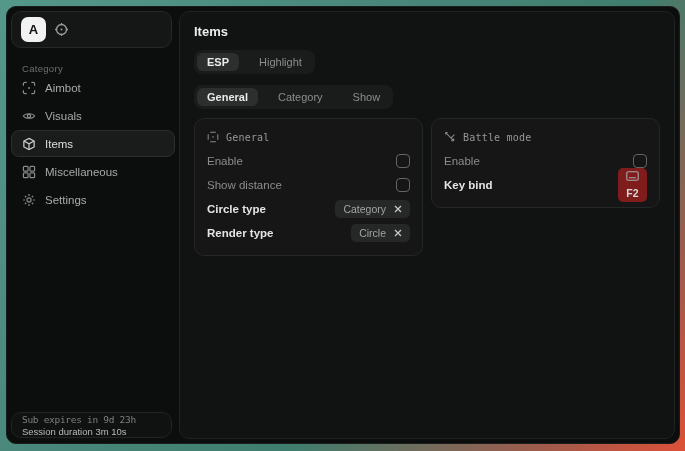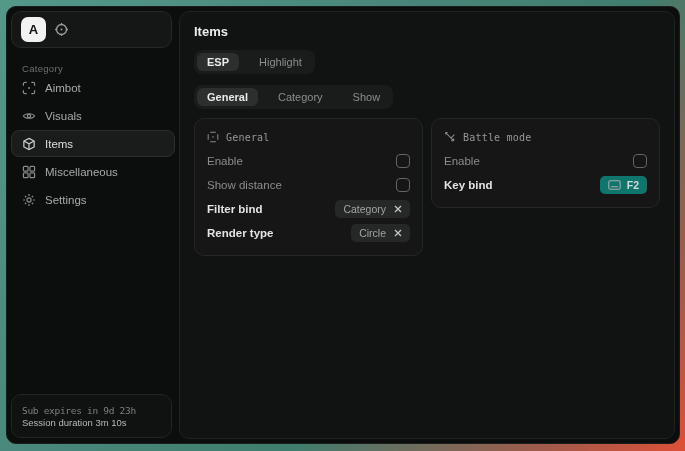--- a/index.html
+++ b/index.html
@@ -37,21 +37,21 @@
   .nav { position:absolute; left:4px; right:4px; top:67px; display:flex; flex-direction:column;text-align:right; }
   .nav-item {
     height:27px; margin-bottom:1px; display:flex; align-items:center; gap:9px;
     padding:0 10px; border-radius:8px; border:1px solid transparent;
     color:#a9a9a9; font-size:11.5px; cursor:pointer;
   }
   .nav-item .nico { display:flex; color:#8b8b8b; flex:none; }
   .nav-item.selected { background:#1a1b1b; border-color:#2c2d2d; color:#dedede; }
   .nav-item.selected .nico { color:#cfcfcf; }
   .side-footer {
-    position:absolute; left:4px; right:7px; bottom:5px; height:44px;
+    position:absolute; left:4px; right:7px; bottom:5px; height:26px;
     border:1px solid #232424; border-radius:10px; background:#101111;
     padding:4px 10px; display:flex; flex-direction:column; justify-content:center; gap:1px;
   }
   .sf-line1 { font-family:"DejaVu Sans Mono",monospace; font-size:9.5px; color:#7f7f7f; letter-spacing:-0.3px; }
   .sf-line2 { font-size:9.5px; color:#b9b9b9; }
   
   .main-panel {
     position:absolute; left:172px; right:4px; top:4px; bottom:4px;
     background:#111212; border:1px solid #212222; border-radius:10px;
     padding:12px 14px;
@@ -82,22 +82,22 @@
     width:14px; height:14px; border:1.5px solid #646464; border-radius:4px;
     background:transparent; cursor:pointer; flex:none;
   }
   .chip {
     display:inline-flex; align-items:center; gap:8px; background:#262727;
     border-radius:5px; padding:3px 8px; cursor:pointer;
   }
   .chip-text { font-size:10.5px; color:#a3a3a3; }
   .chip-x { display:flex; color:#c6c6c6; cursor:pointer; }
   .keybind {
-    display:inline-flex; align-items:center; gap:6px; background:#0f766e;
-    border-radius:5px; padding:3px 8px; cursor:pointer;
+    display:inline-flex; align-items:center; gap:6px; background:#7f1d1d;
+    border-radius:5px; padding:3px 8px; cursor:pointer;flex-direction:column;
   }
   .kb-text { font-size:10.5px; color:#d9d9d9; font-weight:600; }
   .kb-ico { display:flex; color:#a9a9a9; }
   svg { display:block; }
 </style>
 </head>
 <body>
 
 <div class="window">
 
@@ -205,21 +205,21 @@
         </div>
         <div class="row">
           <span class="lbl-muted">Enable</span>
           <span class="checkbox"></span>
         </div>
         <div class="row">
           <span class="lbl-muted">Show distance</span>
           <span class="checkbox"></span>
         </div>
         <div class="row">
-          <span class="lbl-strong">Filter bind</span>
+          <span class="lbl-strong">Circle type</span>
           <span class="chip">
             <span class="chip-text">Category</span>
             <span class="chip-x">
               <svg width="8" height="8" viewBox="0 0 8 8" fill="none" stroke="currentColor" stroke-width="1.3">
                 <path d="M1 1l6 6M7 1L1 7"></path>
               </svg>
             </span>
           </span>
         </div>
         <div class="row">

